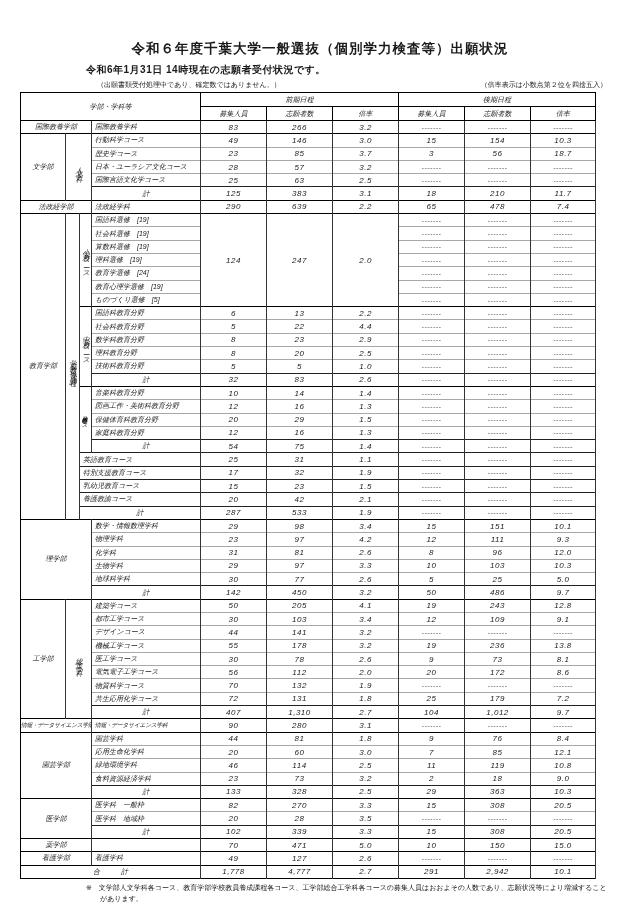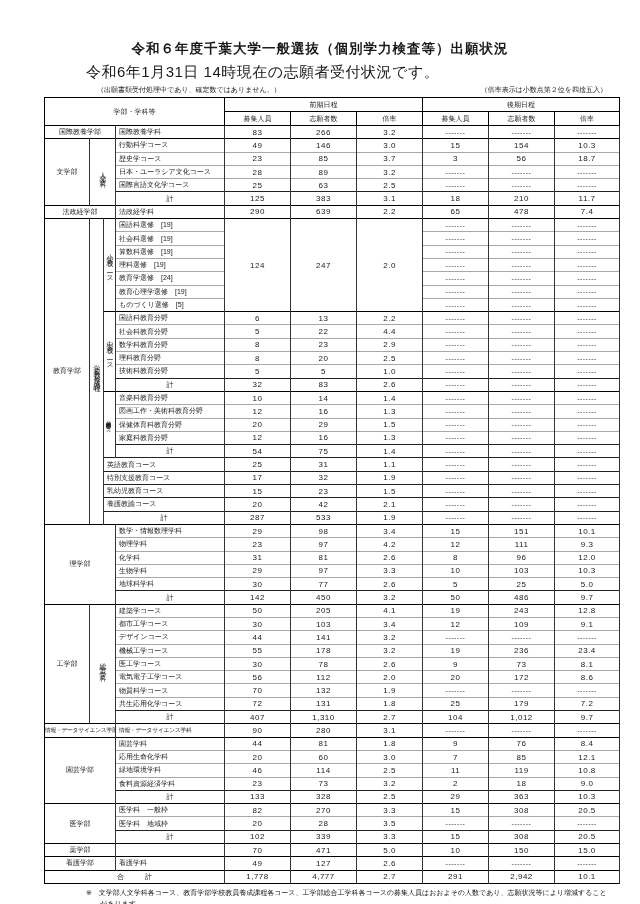--- a/index.html
+++ b/index.html
@@ -7,29 +7,29 @@
     width:640px;height:904px;background:#ffffff;color:#1a1a1a;
     font-family:"Liberation Sans","DejaVu Sans",sans-serif;
     -webkit-font-smoothing:antialiased;
   }
   .page{position:relative;width:640px;height:904px;overflow:hidden;}
   .title{
     margin-top:40px;text-align:center;font-size:13.5px;font-weight:bold;
     letter-spacing:1px;
   }
   .subtitle{
-    margin:5px 0 0 86px;font-size:15px;font-weight:normal;letter-spacing:0.5px;
+    margin:5px 0 0 86px;font-size:10px;font-weight:bold;letter-spacing:0.5px;
   }
   .noteline{
     display:flex;justify-content:space-between;
     margin:3px 33px 2px 97px;font-size:7px;color:#222;
   }
   table{
-    margin-left:44px;border-collapse:collapse;table-layout:fixed;
-    width:575px;border:1.6px solid #000;
+    margin-left:20px;border-collapse:collapse;table-layout:fixed;
+    width:575px;border:1.6px solid #000;font-style:italic;
   }
   th,td{
     padding:0;margin:0;font-weight:normal;overflow:hidden;
     white-space:nowrap;
   }
   thead th{
     font-size:7px;height:13px;text-align:center;
     border:1px solid #000;
   }
   thead tr:last-child th{border-bottom:1.6px solid #000;}
@@ -121,21 +121,21 @@
           <td class="m">23</td>
           <td class="m">85</td>
           <td class="m">3.7</td>
           <td class="m">3</td>
           <td class="m">56</td>
           <td class="m">18.7</td>
         </tr>
         <tr>
           <td class="n">日本・ユーラシア文化コース</td>
           <td class="m">28</td>
-          <td class="m">89</td>
+          <td class="m">57</td>
           <td class="m">3.2</td>
           <td class="dash">-------</td>
           <td class="dash">-------</td>
           <td class="dash">-------</td>
         </tr>
         <tr>
           <td class="n">国際言語文化学コース</td>
           <td class="m">25</td>
           <td class="m">63</td>
           <td class="m">2.5</td>
@@ -440,21 +440,21 @@
           <td class="dash">-------</td>
           <td class="dash">-------</td>
         </tr>
         <tr>
           <td class="n">機械工学コース</td>
           <td class="m">55</td>
           <td class="m">178</td>
           <td class="m">3.2</td>
           <td class="m">19</td>
           <td class="m">236</td>
-          <td class="m">23.4</td>
+          <td class="m">13.8</td>
         </tr>
         <tr>
           <td class="n">医工学コース</td>
           <td class="m">30</td>
           <td class="m">78</td>
           <td class="m">2.6</td>
           <td class="m">9</td>
           <td class="m">73</td>
           <td class="m">8.1</td>
         </tr>

